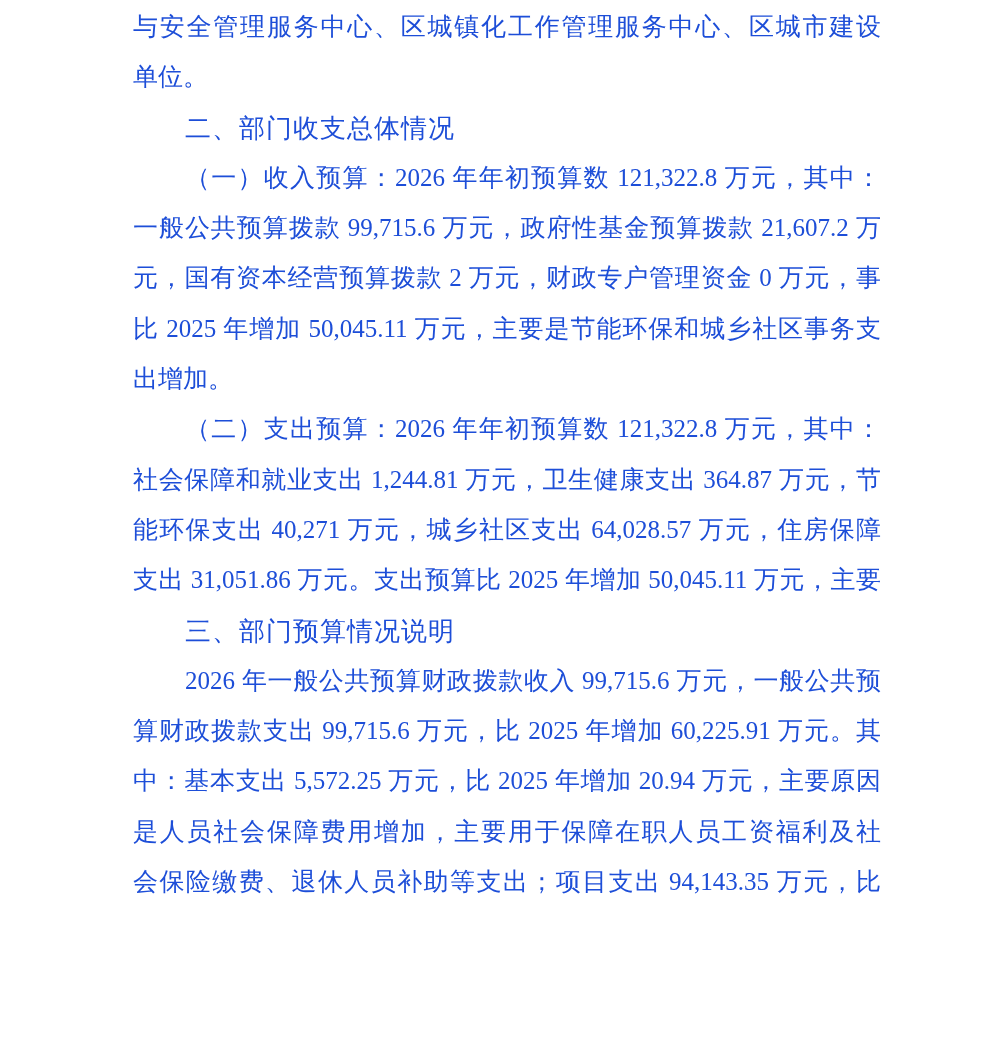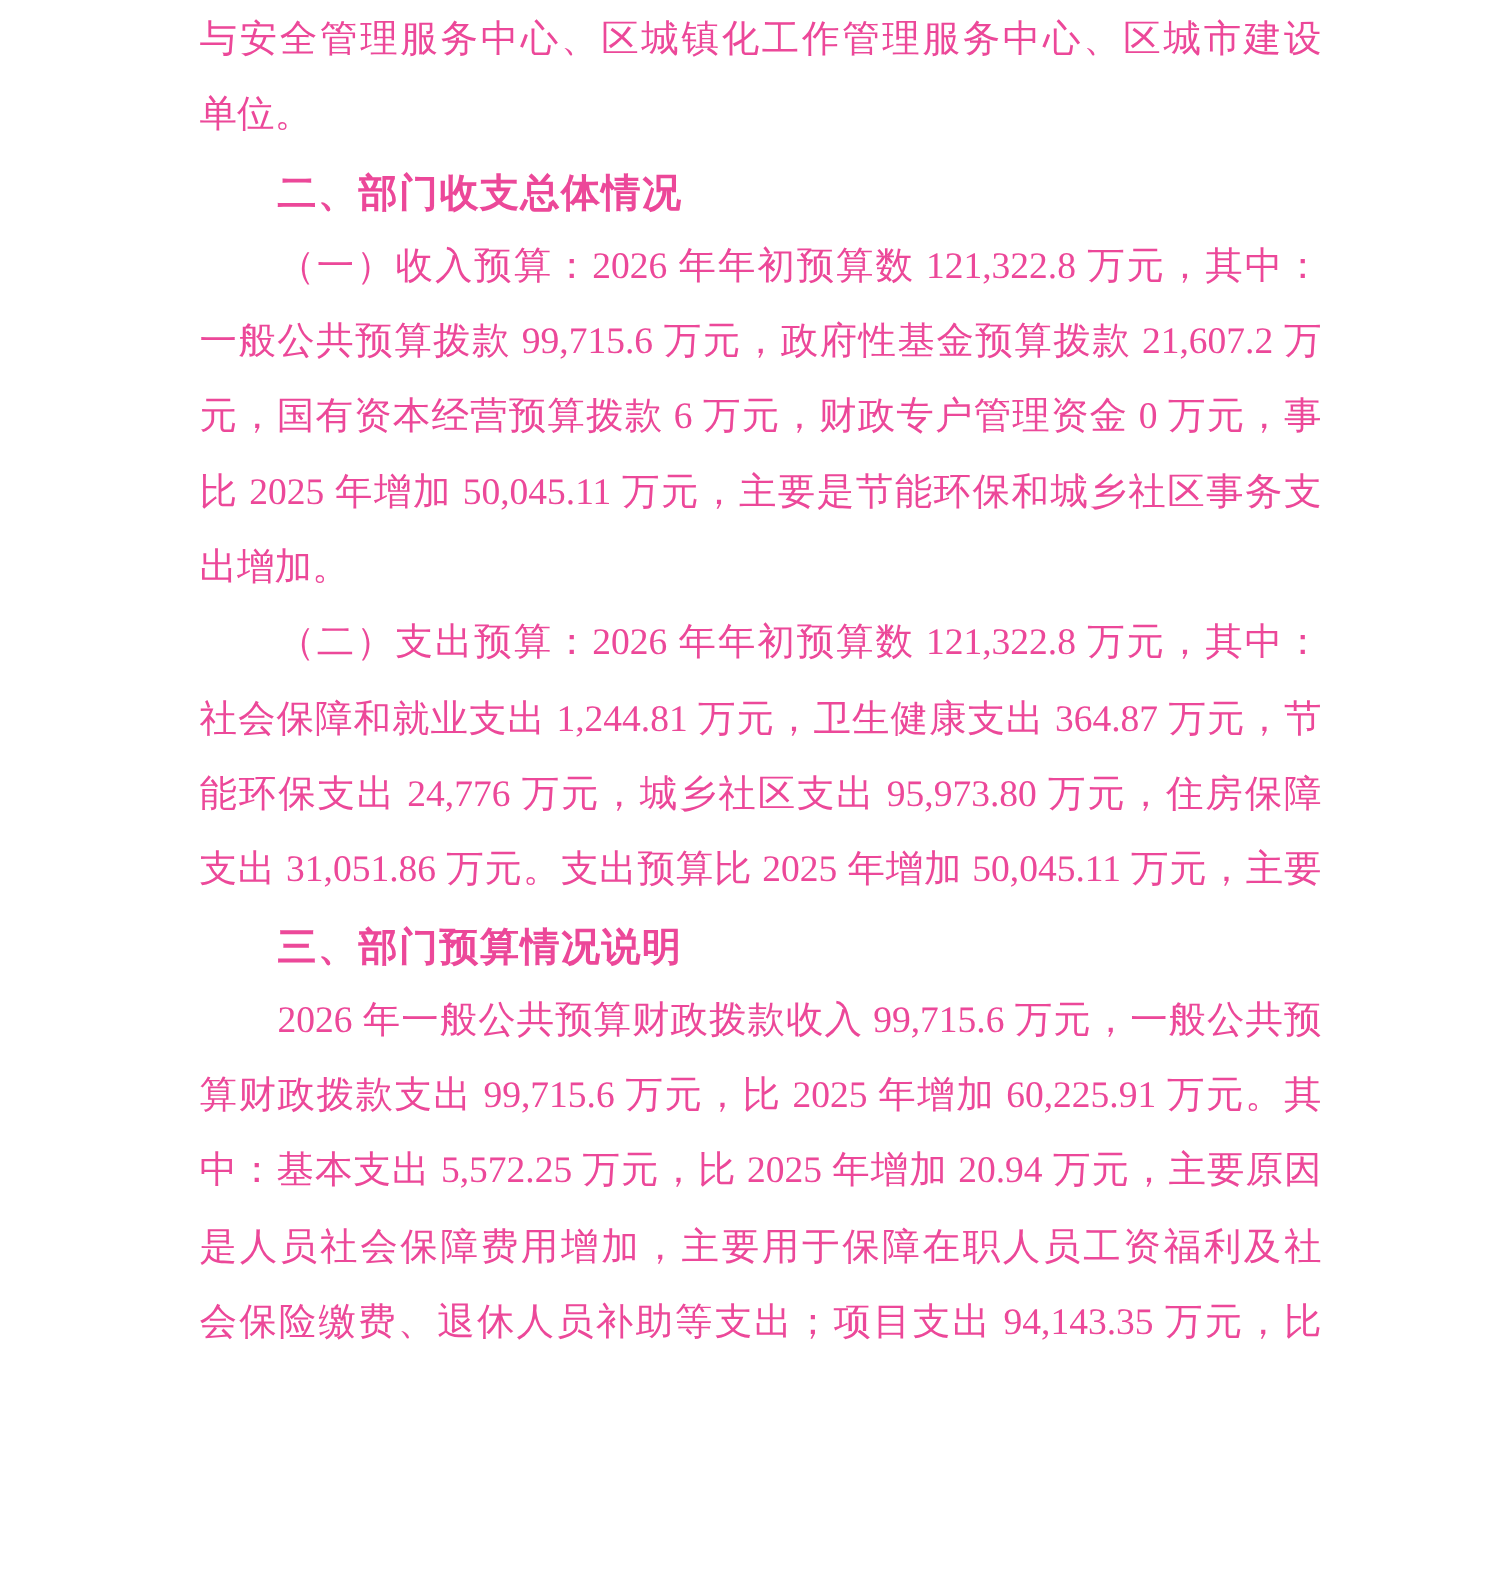--- a/index.html
+++ b/index.html
@@ -15,64 +15,64 @@
     overflow: hidden;
     color: #000000;
   }
   .doc {
     position: absolute;
     left: 133px;
     top: 2px;
     width: 748px;
     font-family: "Liberation Serif", "DejaVu Serif", serif;
     font-size: 25px;
-    color: #ec4899;
+    color: #1d4ed8;
   }
   .ln {
     height: 50.3px;
     line-height: 50.3px;
     overflow: hidden;
     margin: 0;
   }
   
   .j {
     text-align: justify;
     text-align-last: justify;
   }
   
   .indent {
     padding-left: 52px;
   }
   .heading {
     font-family: "Liberation Sans", "DejaVu Sans", sans-serif;
-    font-weight: 700;
+    font-weight: 400;
     font-size: 26px;
     letter-spacing: 1px;
   }
 </style>
 </head>
 <body>
 
 <div class="page">
   <div class="doc">
 
     <div class="ln j">与安全管理服务中心、区城镇化工作管理服务中心、区城市建设</div>
     <div class="ln">单位。</div>
 
     <div class="ln heading indent">二、部门收支总体情况</div>
 
     <div class="ln j indent">（一）收入预算：2026 年年初预算数 121,322.8 万元，其中：</div>
     <div class="ln j">一般公共预算拨款 99,715.6 万元，政府性基金预算拨款 21,607.2 万</div>
-    <div class="ln j">元，国有资本经营预算拨款 6 万元，财政专户管理资金 0 万元，事</div>
+    <div class="ln j">元，国有资本经营预算拨款 2 万元，财政专户管理资金 0 万元，事</div>
     <div class="ln j">比 2025 年增加 50,045.11 万元，主要是节能环保和城乡社区事务支</div>
     <div class="ln">出增加。</div>
 
     <div class="ln j indent">（二）支出预算：2026 年年初预算数 121,322.8 万元，其中：</div>
     <div class="ln j">社会保障和就业支出 1,244.81 万元，卫生健康支出 364.87 万元，节</div>
-    <div class="ln j">能环保支出 24,776 万元，城乡社区支出 95,973.80 万元，住房保障</div>
+    <div class="ln j">能环保支出 40,271 万元，城乡社区支出 64,028.57 万元，住房保障</div>
     <div class="ln j">支出 31,051.86 万元。支出预算比 2025 年增加 50,045.11 万元，主要</div>
 
     <div class="ln heading indent">三、部门预算情况说明</div>
 
     <div class="ln j indent">2026 年一般公共预算财政拨款收入 99,715.6 万元，一般公共预</div>
     <div class="ln j">算财政拨款支出 99,715.6 万元，比 2025 年增加 60,225.91 万元。其</div>
     <div class="ln j">中：基本支出 5,572.25 万元，比 2025 年增加 20.94 万元，主要原因</div>
     <div class="ln j">是人员社会保障费用增加，主要用于保障在职人员工资福利及社</div>
     <div class="ln j">会保险缴费、退休人员补助等支出；项目支出 94,143.35 万元，比</div>
 

